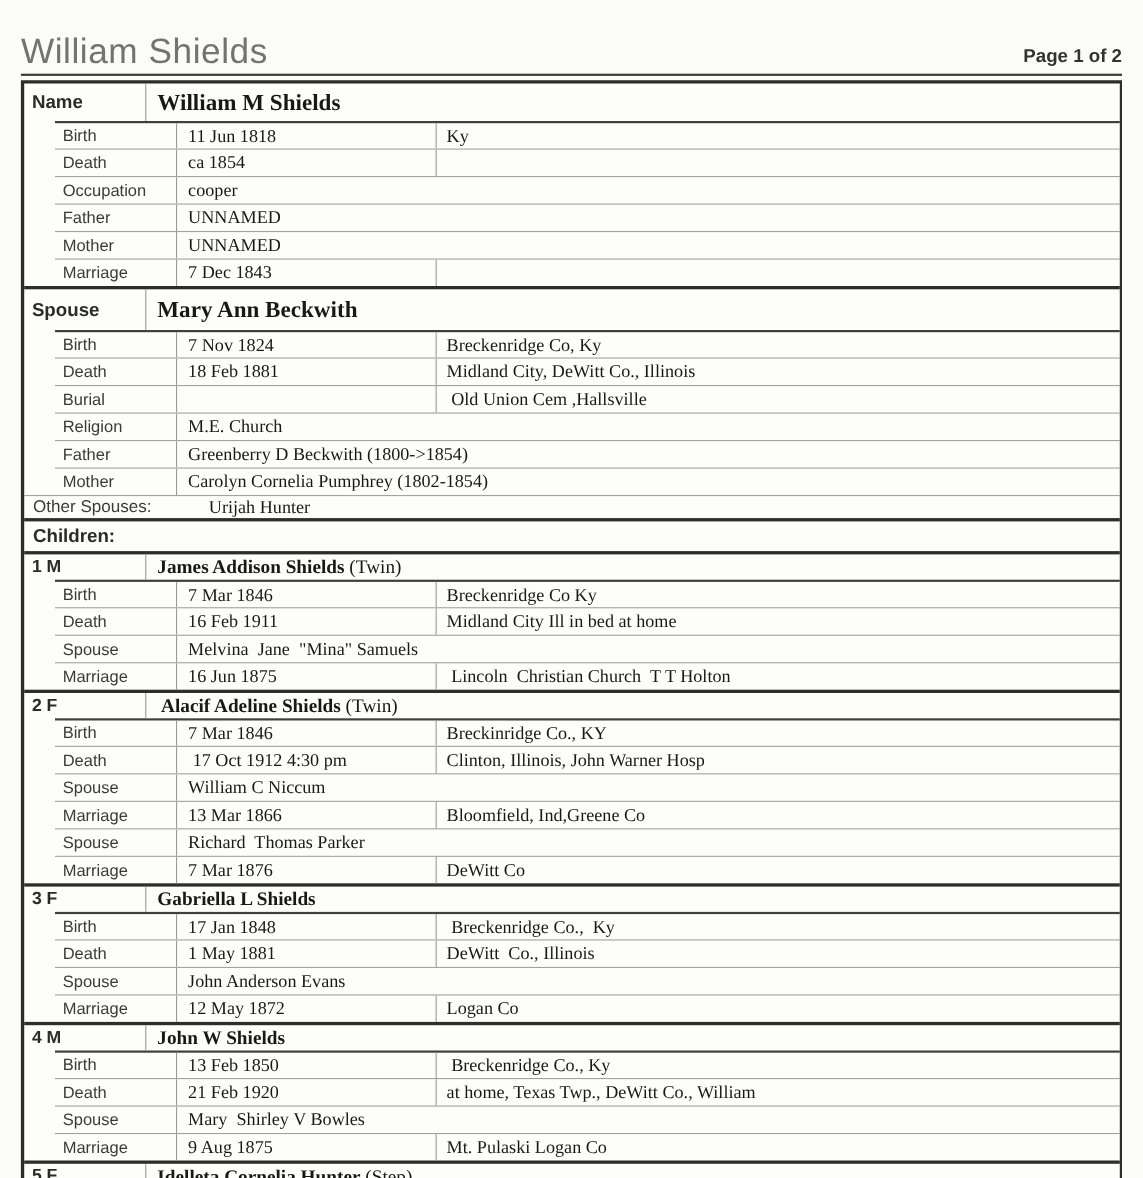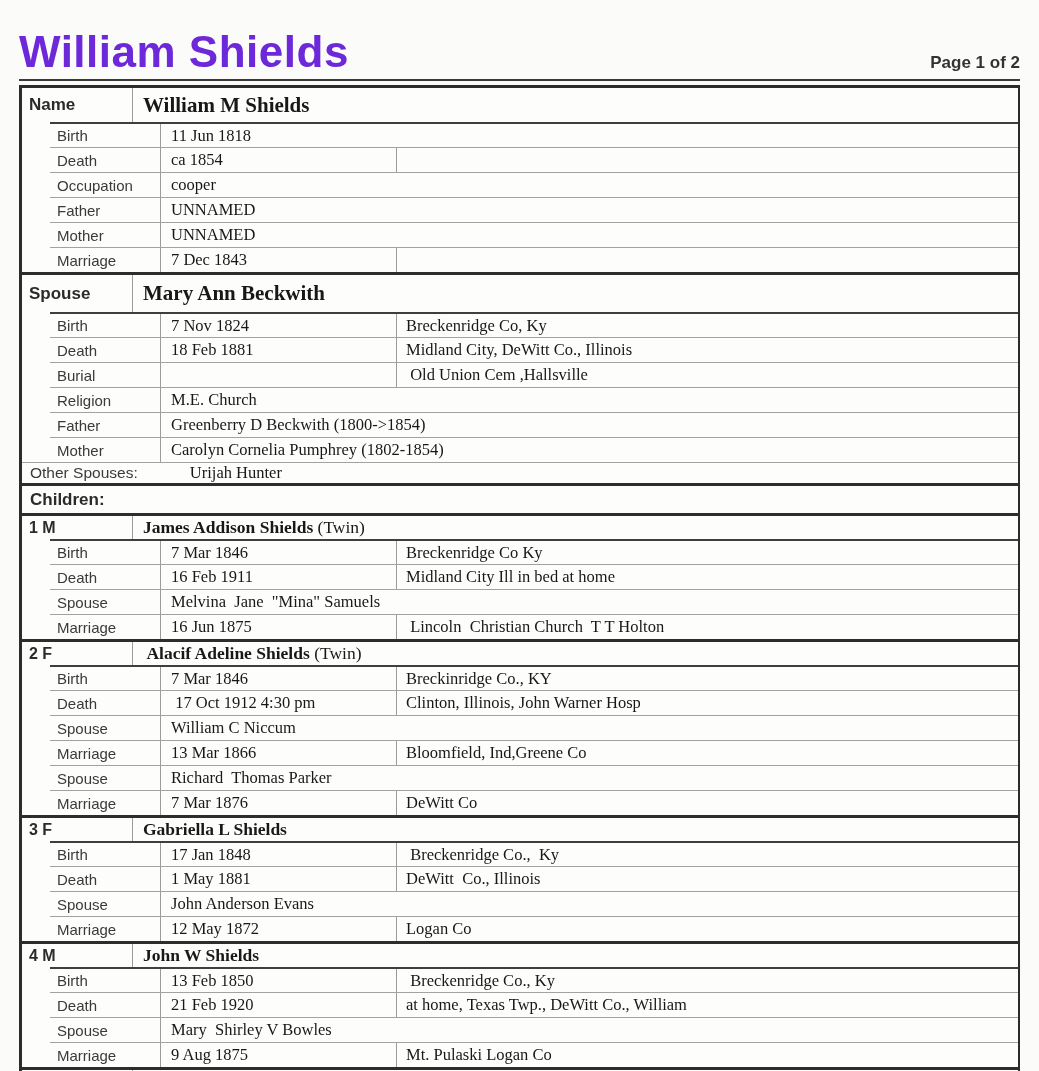--- a/index.html
+++ b/index.html
@@ -7,22 +7,22 @@
     width: 1039px; height: 1071px; overflow: hidden;
     background: #fbfbf9;
     font-family: "Liberation Sans", sans-serif;
     color: #222;
   }
   .page { position: relative; width: 1039px; height: 1071px; padding: 0 19px; }
 
   
   .hdr { display: flex; justify-content: space-between; align-items: flex-end; padding-top: 30px; }
   .doc-title {
-    font-size: 44px; font-weight: bold; letter-spacing: 0.5px;
-    color: #6d28d9; line-height: 1;
+    font-size: 32px; font-weight: normal; letter-spacing: 0.5px;
+    color: #737373; line-height: 1;
   }
   .page-indicator { font-size: 17px; font-weight: bold; color: #333; padding-bottom: 1px; }
   .title-rule { border-top: 2px solid #3a3a3a; margin-top: 5px; }
 
   
   .gtable {
     margin-top: 4px;
     border: 2px solid #2c2c2c;
     border-top-width: 3px;
     border-left-width: 3px;
@@ -69,20 +69,21 @@
 
   <div class="gtable">
 
     <div class="row first h34">
       <div class="cell l hlab">Name</div>
       <div class="cell vfull"><span class="pname">William M Shields</span></div>
     </div>
     <div class="row med h25">
       <div class="cell l">Birth</div>
       <div class="cell v2">11 Jun 1818</div>
+      <div class="cell v3">Ky</div>
     </div>
     <div class="row h25">
       <div class="cell l">Death</div>
       <div class="cell v2">ca 1854</div>
       <div class="cell v3"></div>
     </div>
     <div class="row h25">
       <div class="cell l">Occupation</div>
       <div class="cell vfull">cooper</div>
     </div>

